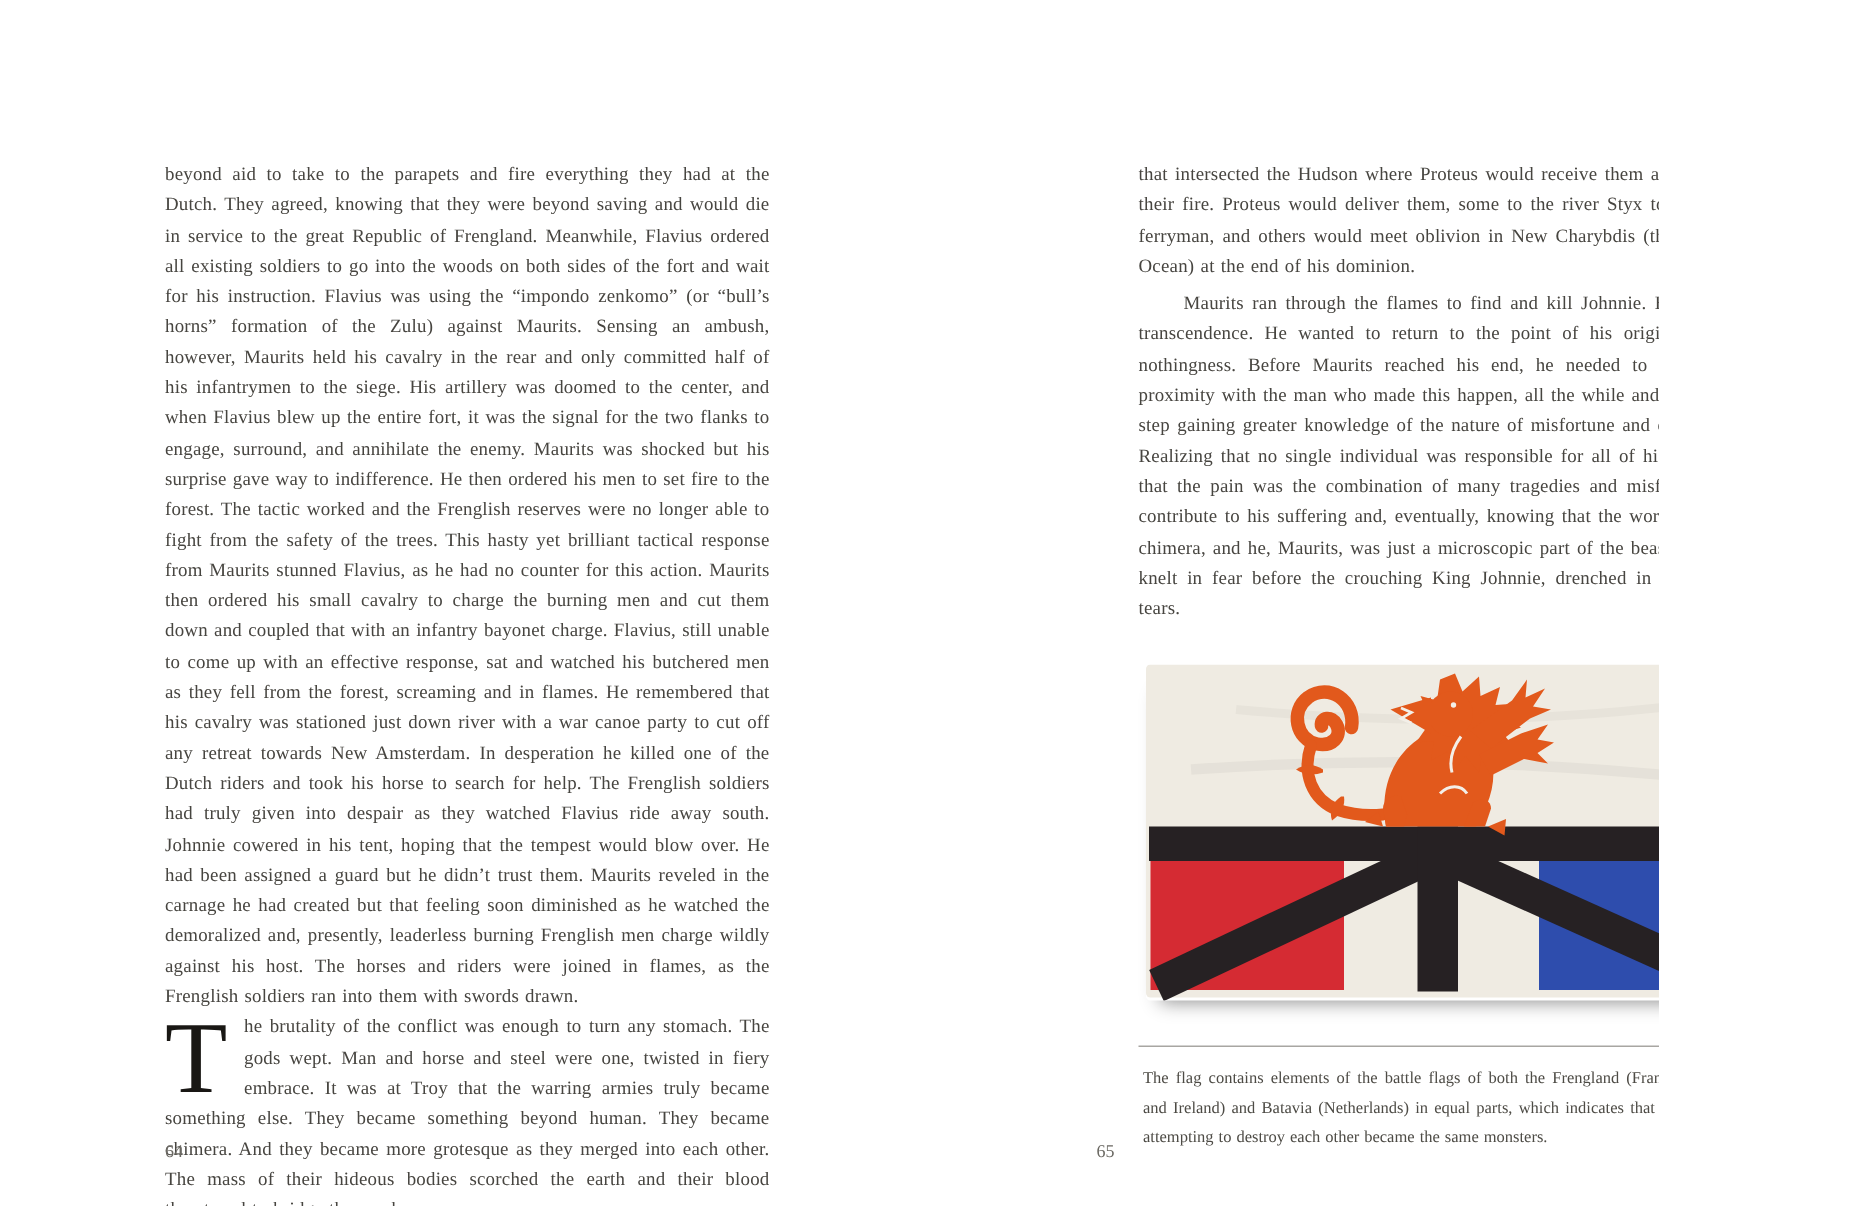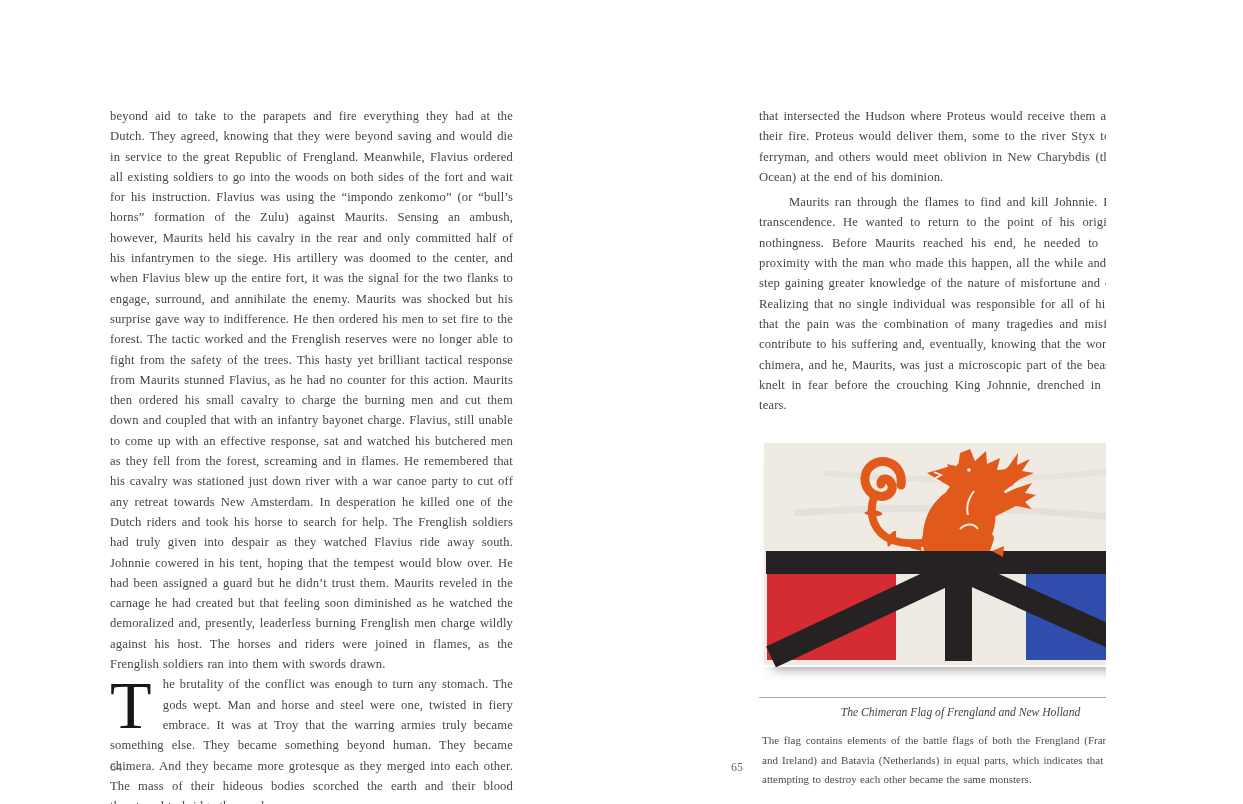--- a/index.html
+++ b/index.html
@@ -132,21 +132,20 @@
           </g>
 
           <path d="M170,29 l7,3 -7,4 7,3" fill="none" stroke-width="1.8" stroke="#f3efe8"></path>
           <circle cx="205" cy="27" r="1.8" fill="#f3efe8"></circle>
           <path d="M210,48 C204,56 202,64 204,72" fill="none" stroke-width="2" stroke="#f3efe8"></path>
           <path d="M196,86 C202,80 210,80 214,86" fill="none" stroke-width="2" stroke="#f3efe8"></path>
         </svg>
       </div>
 
       <hr class="caption-rule">
-      <figcaption class="caption-title">The Chimeran Flag of Frengland and New Holland</figcaption>
       <p class="caption-body">The flag contains elements of the battle flags of both the Frengland (France, England and Ireland) and Batavia (Netherlands) in equal parts, which indicates that the soldiers, attempting to destroy each other became the same monsters.</p>
     </figure>
   </div>
 
   <div class="page-number page-number-left">64</div>
   <div class="page-number page-number-right">65</div>
 
 </div>
 
 </body></html>

